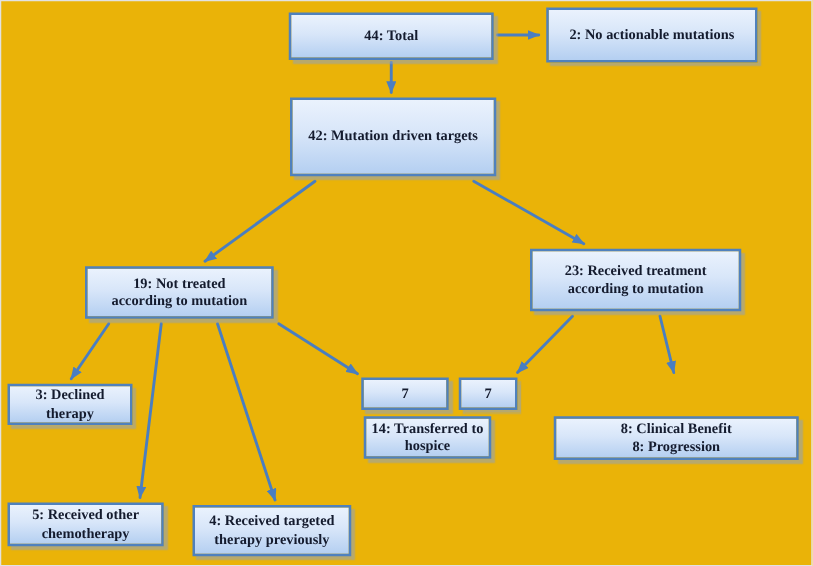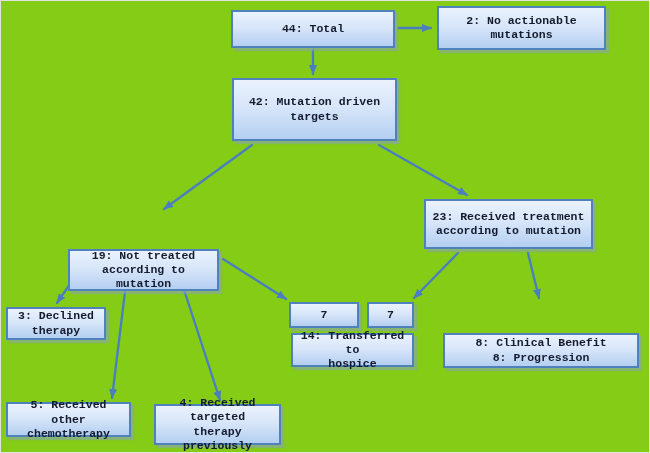--- a/index.html
+++ b/index.html
@@ -1,23 +1,23 @@
 <!DOCTYPE html>
 <html><head>
 <meta charset="utf-8">
 <style>
   html, body { margin: 0; padding: 0; background: #ffffff; }
   .canvas {
     position: relative;
     width: 650px;
     height: 453px;
-    background: #84cc16;
+    background: #eab308;
     border: 1px solid #e2e2e2;
     box-sizing: border-box;
-    font-family: Liberation Mono, monospace;
+    font-family: Liberation Serif, serif;
     overflow: hidden;
   }
   .arrow-layer {
     position: absolute;
     left: 0; top: 0;
     width: 650px; height: 453px;
     pointer-events: none;
   }
   .node {
     position: absolute;
@@ -33,26 +33,26 @@
     color: #141b2e;
     background: linear-gradient(180deg, #eaf2fd 0%, #d8e6f9 45%, #b4cff1 100%);
     border: 2px solid #4f81bd;
     box-shadow: 3px 3px 1px rgba(140,160,192,0.55);
     padding: 1px 3px;
   }
   
   .n-total             { left:230px; top:9px;   width:164px; height:38px; }
   .n-no-actionable     { left:436px; top:5px;   width:169px; height:44px;text-align:center; }
   .n-mutation-driven   { left:231px; top:77px;  width:165px; height:63px; }
-  .n-not-treated       { left:67px;  top:212px; width:151px; height:42px;margin-top:36px; }
+  .n-not-treated       { left:67px;  top:212px; width:151px; height:42px; }
   .n-received-treatment{ left:423px; top:198px; width:169px; height:50px; }
   .n-declined          { left:5px;   top:306px; width:100px; height:33px; }
   .n-seven-left        { left:288px; top:301px; width:70px;  height:26px; }
   .n-seven-right       { left:366px; top:301px; width:47px;  height:26px; }
-  .n-hospice           { left:290px; top:332px; width:123px; height:34px; }
+  .n-hospice           { left:290px; top:332px; width:102px; height:34px; }
   .n-assessable        { left:442px; top:301px; width:196px; height:26px; }
   .n-benefit           { left:442px; top:332px; width:196px; height:35px; }
   .n-other-chemo       { left:5px;   top:401px; width:125px; height:35px; }
   .n-targeted-prev     { left:153px; top:403px; width:127px; height:41px; }
 </style>
 </head>
 <body>
 
 <div class="canvas">
 

